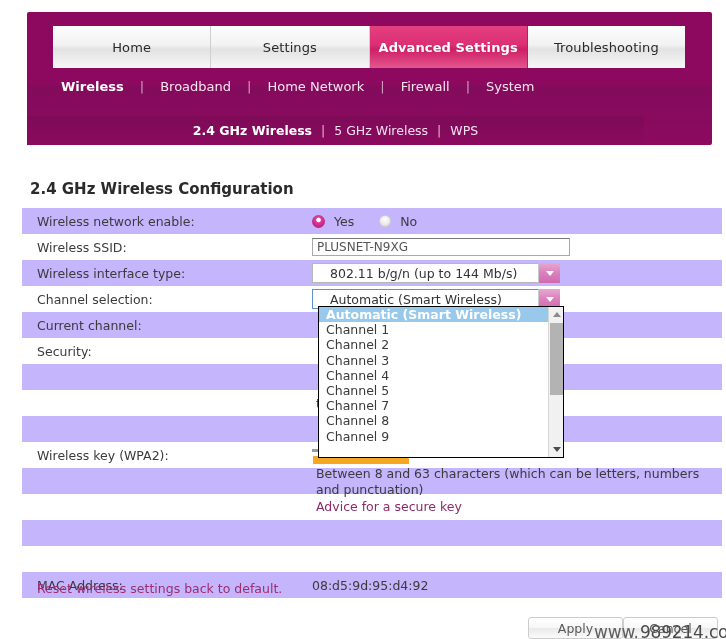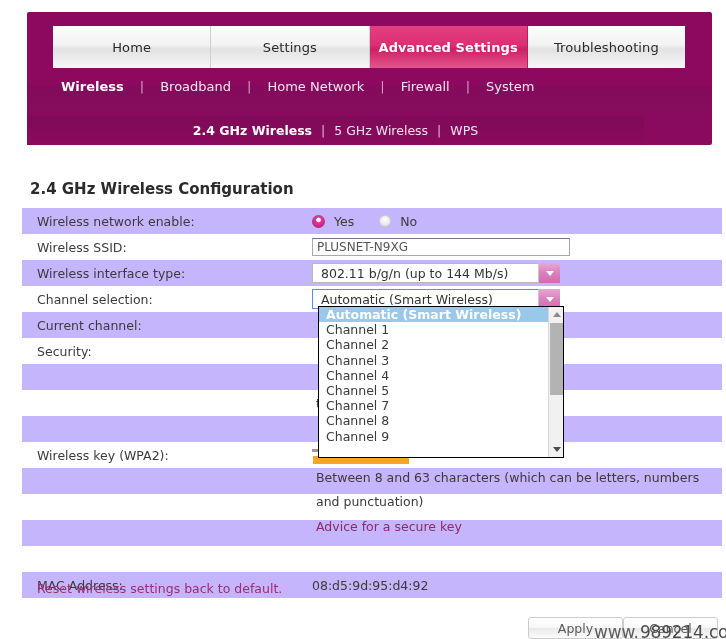--- a/index.html
+++ b/index.html
@@ -103,21 +103,21 @@
     font-family: "DejaVu Sans", "Liberation Sans", sans-serif;
   }
 
   
   .selwrap { position: relative; width: 248px; height: 20px; }
   .selwrap .selbox {
     position: absolute; inset: 0;
     border: 1px solid #b8b8b8;
     background: #ffffff;
     display: flex; align-items: center;
-    font-size: 12.5px; color: #333; padding-left: 8px;
+    font-size: 12.5px; color: #333; padding-left: 17px;
   }
   .selwrap.focused .selbox { border: 1px solid #5b8fd6; }
   .selwrap .arrow {
     position: absolute; right: 0; top: 0; width: 22px; height: 100%;
     background: linear-gradient(180deg,#e8a7d0 0%, #da80bd 50%, #cf6bb1 100%);
     border-left: 1px solid #c9c9c9;
     display: flex; align-items: center; justify-content: center;
   }
   .arrow i {
     width: 0; height: 0;
@@ -133,21 +133,21 @@
   }
   .pwbar {
     position: absolute; left: 0; top: 0px; width: 148px; height: 8px;
     background: #ffffff; border: 1px solid #ffffff;
   }
   .pwbar span { display:block; height: 8px; width: 96px; background: #f5a623; }
 
   
   .note {
     position: absolute; left: 316px; top: 466px; width: 400px;
-    font-size: 12.5px; color: #3b3b3b; line-height: 24px;
+    font-size: 12.5px; color: #3b3b3b; line-height: 16px;
   }
   .note .link { color: #8e2a68; display: block; margin-top: 1px; }
   .compat {
     position: absolute; left: 316px; top: 396px;
     font-size: 12.5px; color: #3b3b3b; white-space: nowrap;
   }
 
   .reset-link {
     position: absolute; left: 37px; top: 581px;
     font-size: 12.5px; color: #9d2e6e; text-decoration: none;

